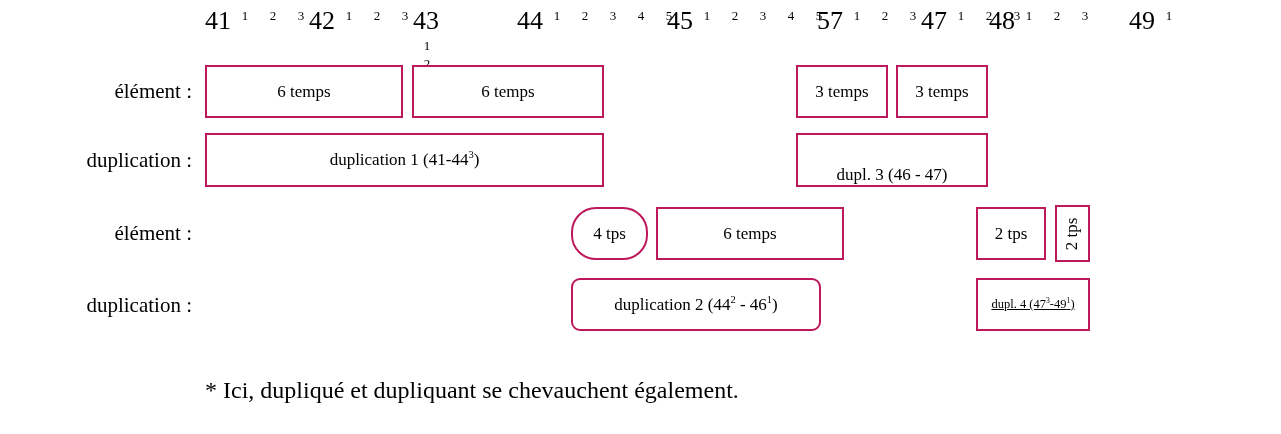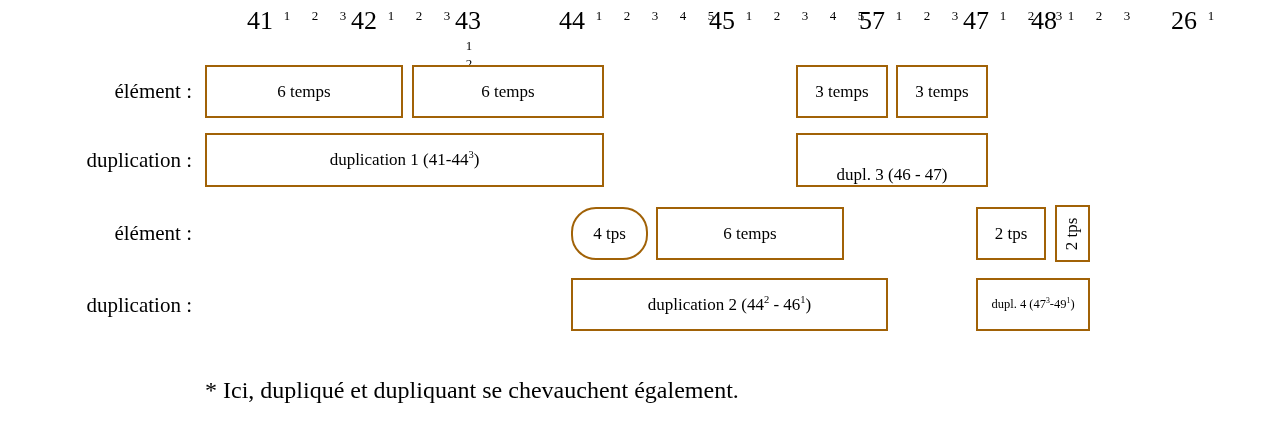--- a/index.html
+++ b/index.html
@@ -26,21 +26,20 @@
     top: 6px;
     width: 952px;
     height: 36px;
   }
   .tl-group {
     position: absolute;
     top: 0;
     height: 36px;
     display: flex;
     align-items: flex-start;
-    margin-left: 42px;
   }
   .tl-main {
     font-size: 26px;
     line-height: 30px;
     letter-spacing: 0px;
   }
   .tl-tick {
     font-size: 13px;
     line-height: 16px;
     text-align: center;
@@ -54,36 +53,37 @@
     line-height: 24px;
     text-align: right;
     width: 180px;
     left: 12px;
     white-space: nowrap;
   }
 
   
   .box {
     position: absolute;
-    border: 2px solid #a16207;
+    border: 2px solid #be185d;
     background: #ffffff;
     box-sizing: border-box;
     display: flex;
     align-items: center;
     justify-content: center;
     text-align: center;
   }
   .box-label {
     font-size: 17px;
     line-height: 20px;
     white-space: nowrap;
   }
   .box-label.small {
     font-size: 12.5px;
     line-height: 15px;
+    text-decoration: underline;
   }
   .box.vertical .box-label {
     transform: rotate(-90deg);
     transform-origin: center center;
   }
 
   sup {
     font-size: 0.62em;
     vertical-align: super;
     line-height: 0;
@@ -160,21 +160,21 @@
     </div>
 
     <div class="tl-group" style="left:784px;">
       <span class="tl-main">48</span>
       <span class="tl-tick" style="width:28px;">1</span>
       <span class="tl-tick" style="width:28px;">2</span>
       <span class="tl-tick" style="width:28px;">3</span>
     </div>
 
     <div class="tl-group" style="left:924px;">
-      <span class="tl-main">26</span>
+      <span class="tl-main">49</span>
       <span class="tl-tick" style="width:28px;">1</span>
     </div>
 
   </div>
 
   <div class="row-label" style="top:79px;">élément :</div>
   <div class="row-label" style="top:148px;">duplication :</div>
   <div class="row-label" style="top:221px;">élément :</div>
   <div class="row-label" style="top:293px;">duplication :</div>
 
@@ -213,21 +213,21 @@
   </div>
 
   <div class="box" style="left:976px; top:207px; width:70px; height:53px;">
     <span class="box-label">2 tps</span>
   </div>
 
   <div class="box vertical" style="left:1055px; top:205px; width:35px; height:57px;">
     <span class="box-label">2 tps</span>
   </div>
 
-  <div class="box" style="left:571px; top:278px; width:317px; height:53px;">
+  <div class="box" style="left:571px; top:278px; width:250px; height:53px;border-radius:9px;">
     <span class="box-label">
       <span>duplication 2 (44</span><sup>2</sup><span> - 46</span><sup>1</sup><span>)</span>
     </span>
   </div>
 
   <div class="box" style="left:976px; top:278px; width:114px; height:53px;">
     <span class="box-label small">
       <span>dupl. 4 (47</span><sup>3</sup><span>-49</span><sup>1</sup><span>)</span>
     </span>
   </div>

